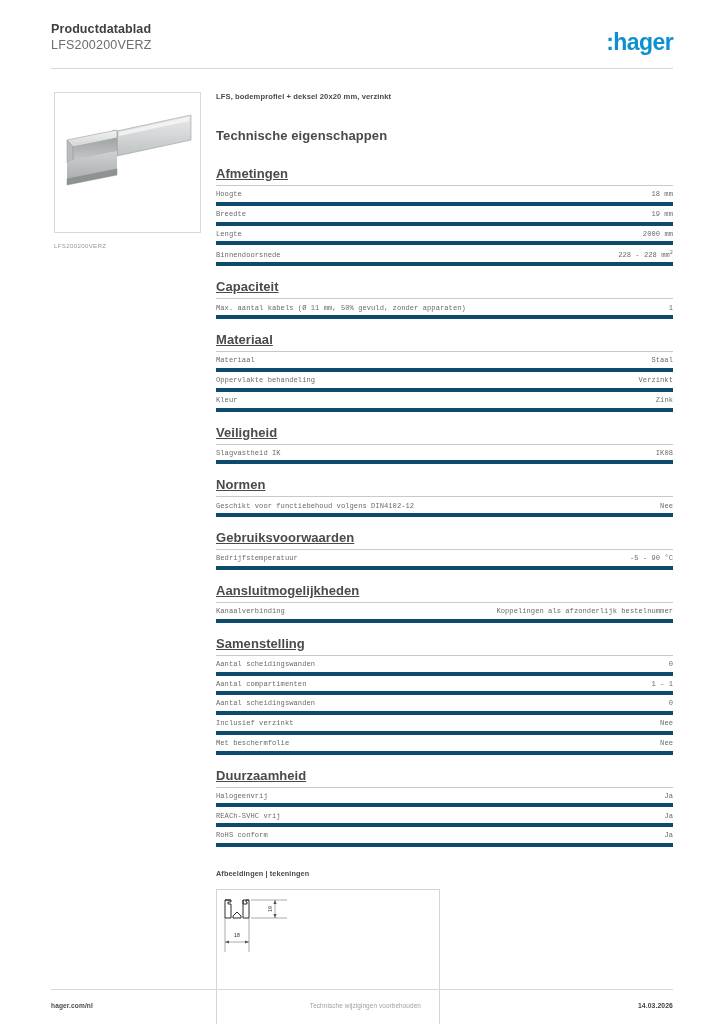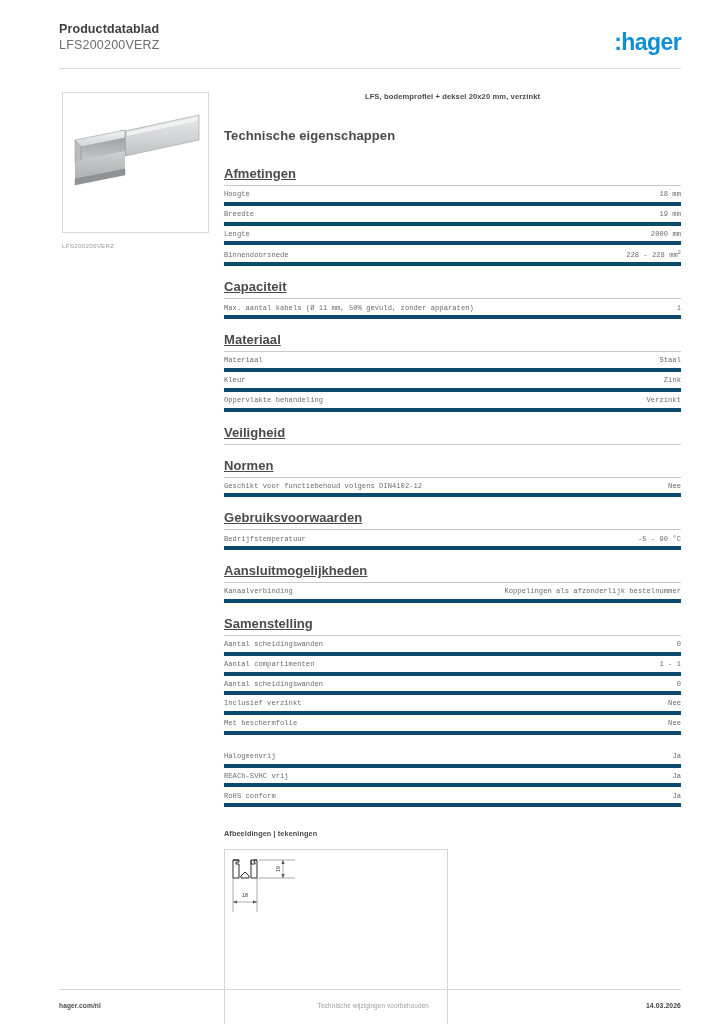--- a/index.html
+++ b/index.html
@@ -14,21 +14,21 @@
     height: 1024px;
     font-family: "Liberation Sans", sans-serif;
     color: #4a4a4a;
     position: relative;
     overflow: hidden;
   }
 
   
   .page {
     position: absolute;
-    left: 8px; top: 0;
+    left: 0; top: 0;
     width: 620px;
     height: 1024px;
   }
   .header {
     position: absolute;
     left: 51px;
     top: 22px;
     width: 622px;
     height: 46px;
   }
@@ -93,21 +93,20 @@
     left: 216px;
     top: 92px;
     width: 457px;
   }
   .product-name {
     font-size: 7.6px;
     font-weight: bold;
     color: #4a4a4a;
     letter-spacing: 0.1px;
     margin: 0 0 27px 0;
-    text-align: center;
   }
   .section-title {
     font-size: 13px;
     font-weight: bold;
     color: #4a4a4a;
     letter-spacing: 0.1px;
     margin: 0 0 23px 0;
   }
   .group { margin-bottom: 13px; }
   .group-head {
@@ -273,30 +272,34 @@
             <span class="value">1</span>
           </div>
         </div>
         <div class="group">
           <div class="group-head">Materiaal</div>
           <div class="row">
             <span class="label">Materiaal</span>
             <span class="value">Staal</span>
           </div>
           <div class="row">
+            <span class="label">Oppervlakte behandeling</span>
+            <span class="value">Verzinkt</span>
+          </div>
+          <div class="row">
             <span class="label">Kleur</span>
             <span class="value">Zink</span>
           </div>
-          <div class="row">
-            <span class="label">Oppervlakte behandeling</span>
-            <span class="value">Verzinkt</span>
-          </div>
         </div>
         <div class="group">
           <div class="group-head">Veiligheid</div>
+          <div class="row">
+            <span class="label">Slagvastheid IK</span>
+            <span class="value">IK08</span>
+          </div>
         </div>
         <div class="group">
           <div class="group-head">Normen</div>
           <div class="row">
             <span class="label">Geschikt voor functiebehoud volgens DIN4102-12</span>
             <span class="value">Nee</span>
           </div>
         </div>
         <div class="group">
           <div class="group-head">Gebruiksvoorwaarden</div>
@@ -329,20 +332,21 @@
           <div class="row">
             <span class="label">Inclusief verzinkt</span>
             <span class="value">Nee</span>
           </div>
           <div class="row">
             <span class="label">Met beschermfolie</span>
             <span class="value">Nee</span>
           </div>
         </div>
         <div class="group">
+          <div class="group-head">Duurzaamheid</div>
           <div class="row">
             <span class="label">Halogeenvrij</span>
             <span class="value">Ja</span>
           </div>
           <div class="row">
             <span class="label">REACh-SVHC vrij</span>
             <span class="value">Ja</span>
           </div>
           <div class="row">
             <span class="label">RoHS conform</span>

